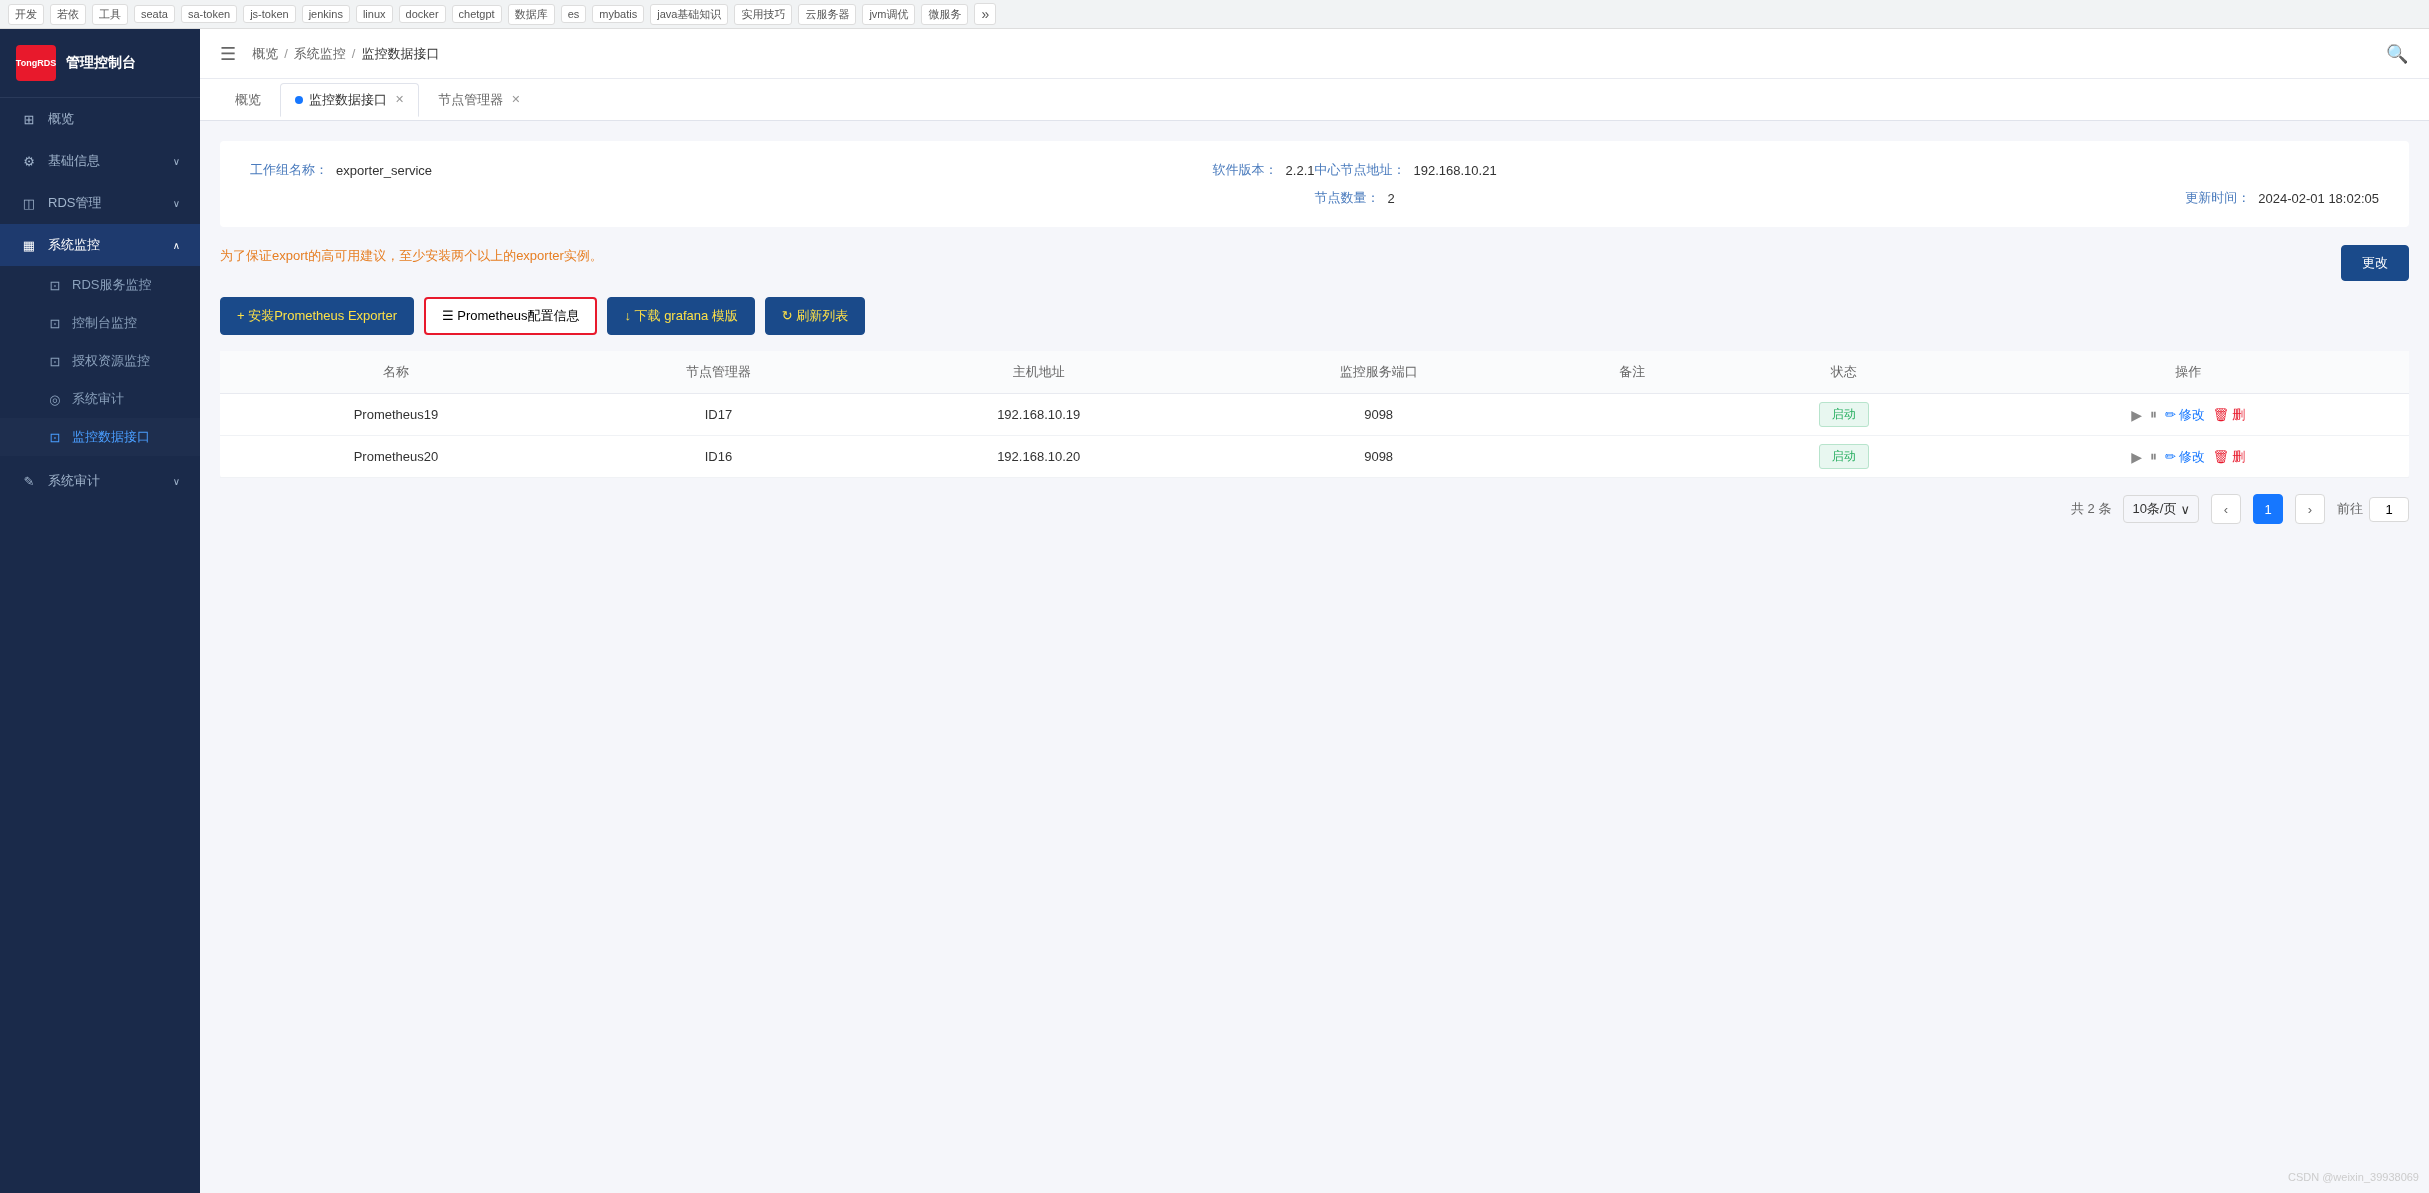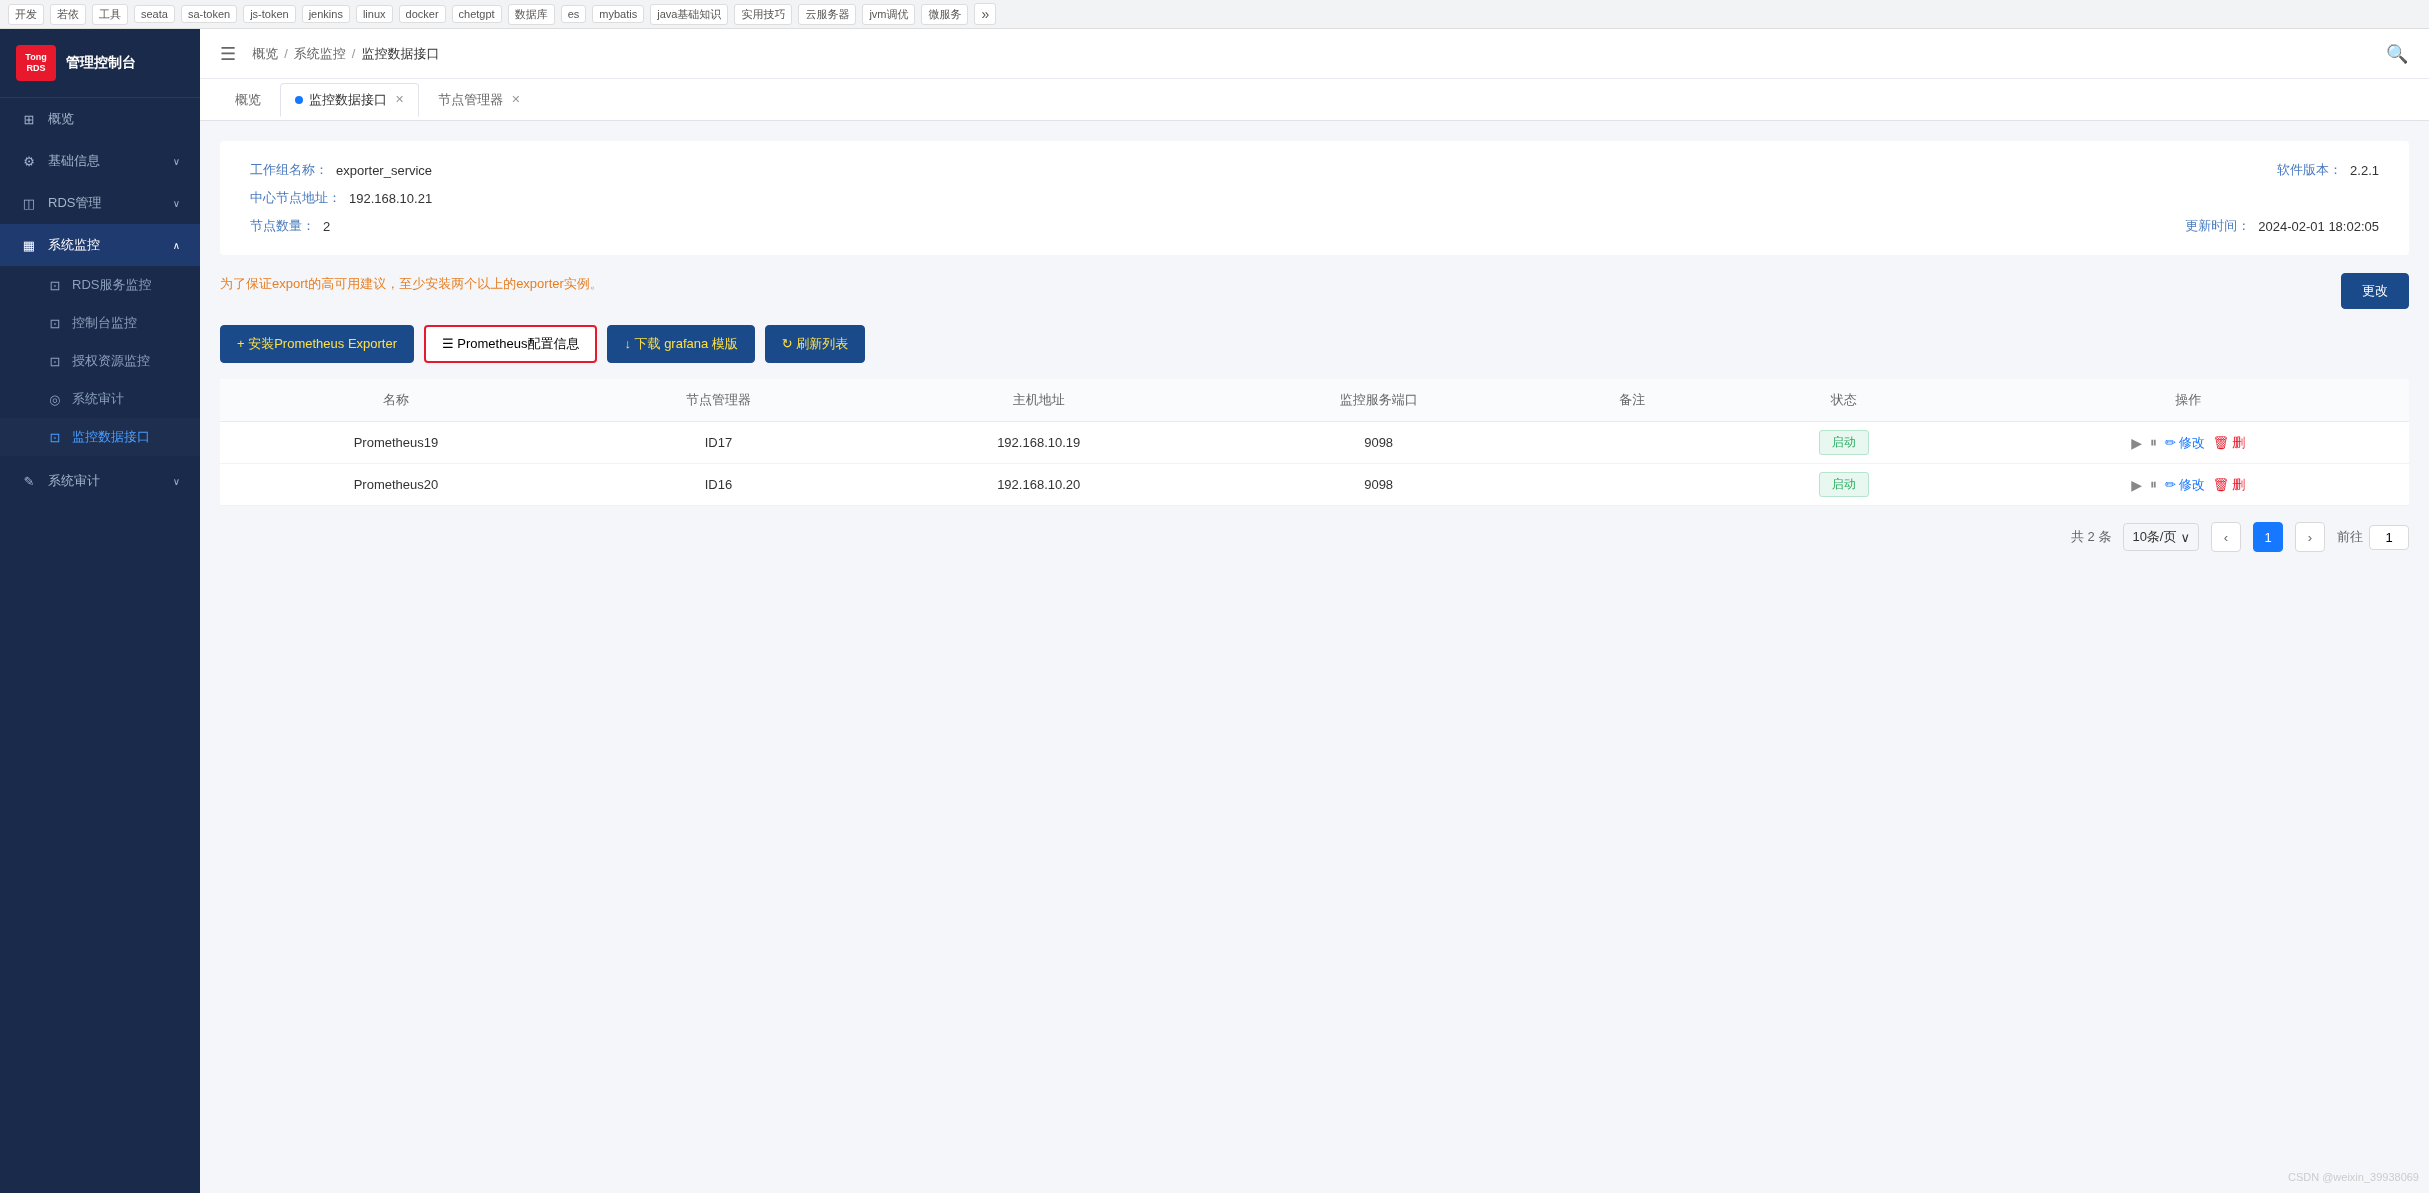--- a/index.html
+++ b/index.html
@@ -42,21 +42,21 @@
     }
     .logo-icon {
       background: #e8192c;
       color: #fff;
       font-size: 10px;
       font-weight: bold;
       width: 40px;
       height: 36px;
       border-radius: 4px;
       display: flex;
-      flex-direction: column;
+      flex-direction: row;
       align-items: center;
       justify-content: center;
       line-height: 1.2;
     }
     .logo-title { font-size: 14px; font-weight: bold; color: #fff; }
     .nav-item {
       display: flex;
       align-items: center;
       padding: 12px 20px;
       gap: 10px;
@@ -145,21 +145,21 @@
       padding: 20px;
     }
 
     
     .info-card {
       background: #fff;
       border-radius: 4px;
       padding: 20px 30px;
       margin-bottom: 16px;
       display: grid;
-      grid-template-columns: 1fr 1fr;
+      grid-template-columns: 1fr 1fr 1fr 1fr;
       gap: 10px 0;
     }
     .info-row { display: flex; align-items: center; gap: 8px; }
     .info-label { color: #4a7bbd; font-size: 13px; }
     .info-value { color: #333; font-size: 13px; }
 
     
     .warning-banner {
       color: #e67e22;
       font-size: 13px;

